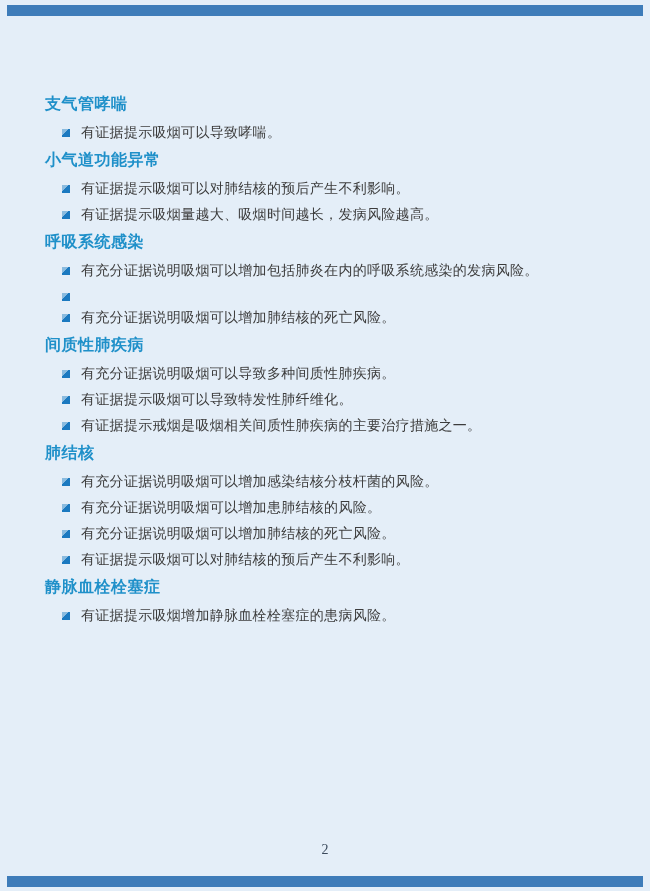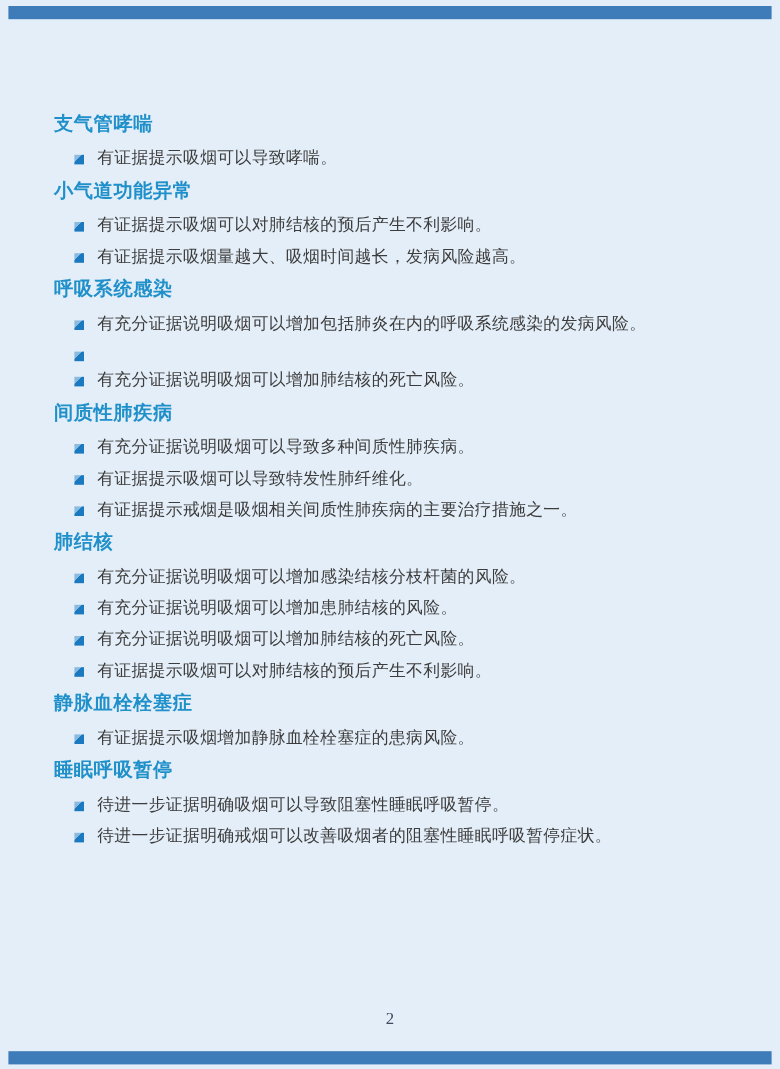--- a/index.html
+++ b/index.html
@@ -178,31 +178,17 @@
     <h2 class="sec-title">静脉血栓栓塞症</h2>
     <ul class="sec-list">
   <li class="item">
     <span class="bullet"></span>
     <span class="item-text">有证据提示吸烟增加静脉血栓栓塞症的患病风险。</span>
   </li>
 
 </ul>
   </section>
 
-  <section class="sec">
-    <h2 class="sec-title">睡眠呼吸暂停</h2>
-    <ul class="sec-list">
-  <li class="item">
-    <span class="bullet"></span>
-    <span class="item-text">待进一步证据明确吸烟可以导致阻塞性睡眠呼吸暂停。</span>
-  </li>
-
-  <li class="item">
-    <span class="bullet"></span>
-    <span class="item-text">待进一步证据明确戒烟可以改善吸烟者的阻塞性睡眠呼吸暂停症状。</span>
-  </li>
-</ul>
-  </section>
 </main>
 
 <div class="page-footer">2</div>
 
 <div class="rule-bar bottom"></div>
 
 </body></html>

